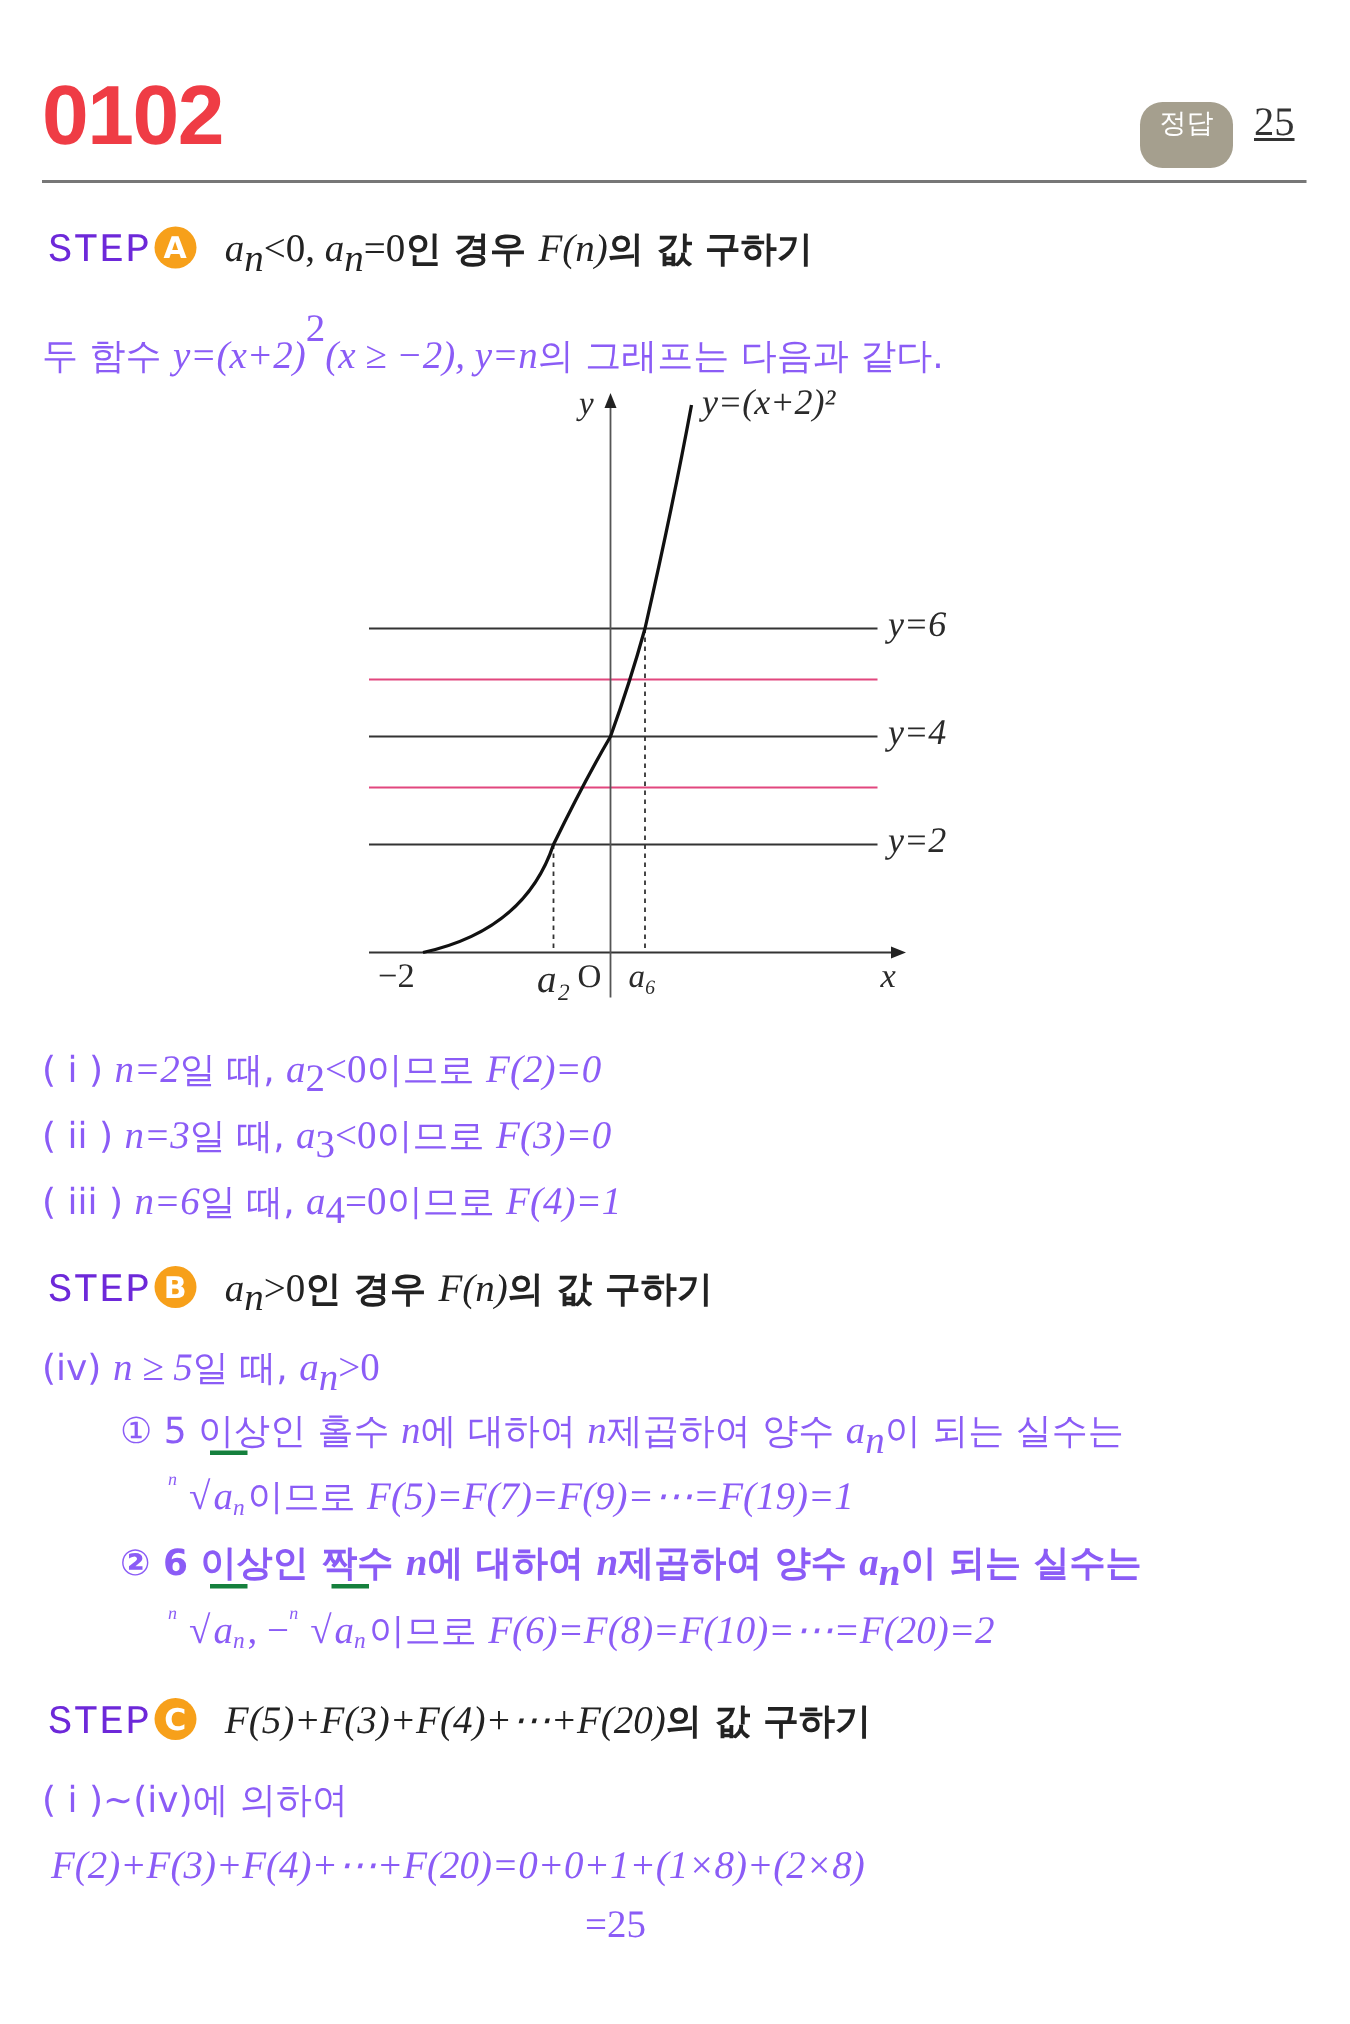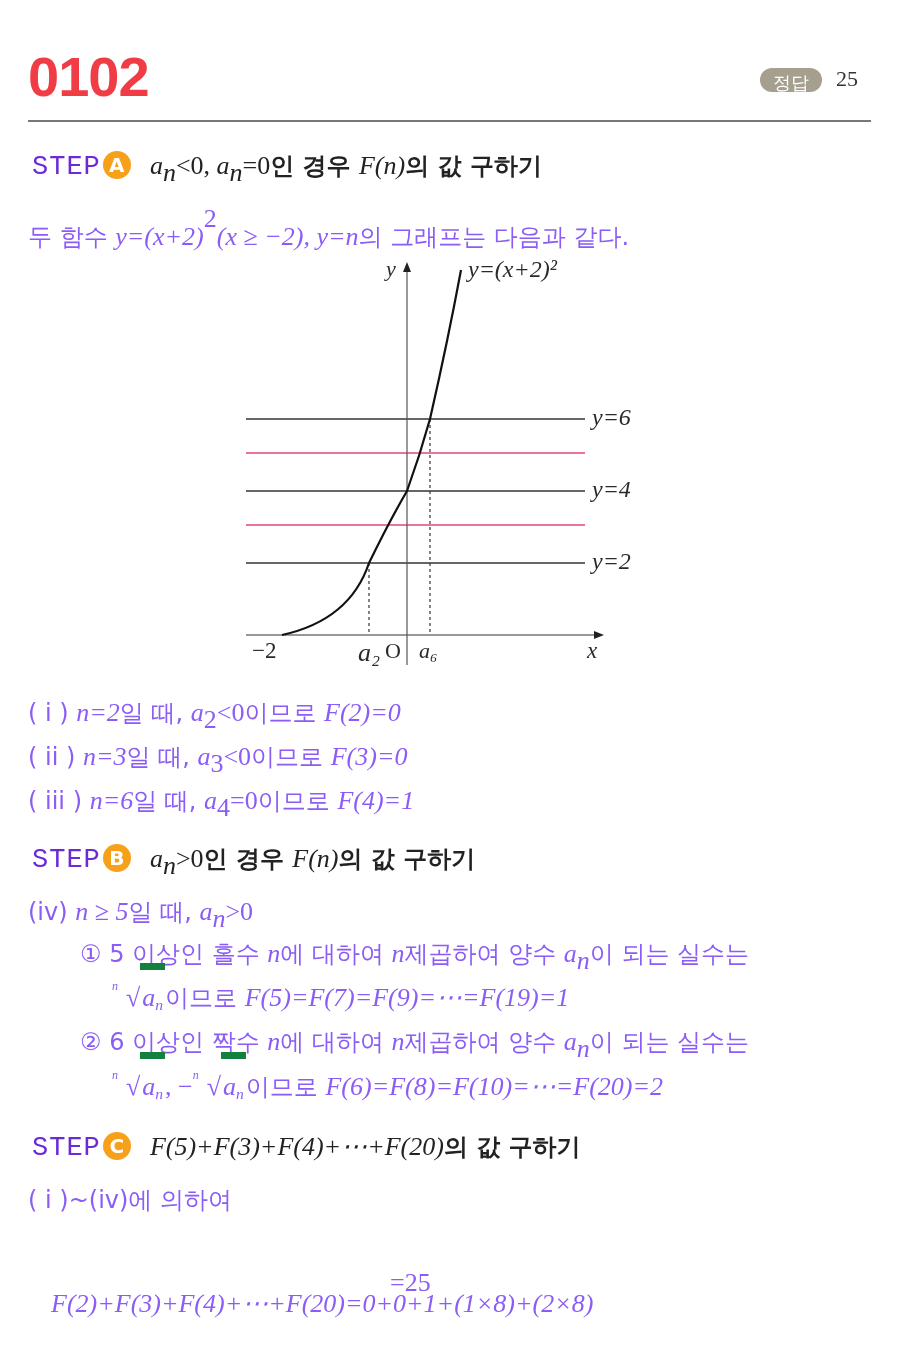--- a/index.html
+++ b/index.html
@@ -5,35 +5,35 @@
   html, body { margin:0; padding:0; background:#fff; }
   body { width:900px; height:1349px; position:relative; overflow:hidden;
          font-family:"DejaVu Sans", sans-serif; color:#2a2a2a; }
   .abs { position:absolute; white-space:nowrap; }
   .math { font-family:"Liberation Serif", "DejaVu Serif", serif; }
   .it { font-style:italic; }
   .sub { font-size:0.6em; vertical-align:-0.25em; }
   .sup { font-size:0.6em; vertical-align:0.7em; }
   .problem-no { left:28px; top:44px; font-family:"Liberation Sans", sans-serif; font-weight:bold;
                 font-size:56px; color:#ef3c45; letter-spacing:-1px; }
-  .answer-badge { left:760px; top:68px; width:62px; height:24px; border-radius:15px; background:#a59f8e;
+  .answer-badge { left:760px; top:68px; width:62px; height:44px; border-radius:15px; background:#a59f8e;
                   color:#fff; font-size:18px; line-height:30px; text-align:center; }
-  .answer-val { left:836px; top:66px; font-size:22px; font-family:"Liberation Serif", serif; color:#333; }
+  .answer-val { left:836px; top:66px; font-size:27px; font-family:"Liberation Serif", serif; color:#333;text-decoration:underline; }
   .rule { left:28px; top:120px; width:843px; height:2px; background:#777; }
   .step { font-family:Liberation Mono, monospace; color:#6d28d9; font-size:27px; letter-spacing:1px; }
   .step-circle { display:inline-block; width:28px; height:28px; border-radius:50%; background:#f7a01a;
                  color:#fff; font-weight:bold; font-size:20px; text-align:center; line-height:28px;
                  vertical-align:2px; margin-left:2px; }
   .step-title { font-size:24px; font-weight:bold; color:#222; }
   .step-title .math { font-weight:normal; font-size:26px; }
   .line { font-size:24px; color:#8b5cf6; }
   .line .math { font-size:26px; }
   .radical { display:inline-block; position:relative; padding-left:14px; }
   .radical .idx { position:absolute; left:0; top:-4px; font-size:12px; font-style:italic; }
-  .radical .bar { border-top:7px solid #15803d; padding:13px 2px; }
+  .radical .bar { border-top:3px solid #15803d; padding:13px 2px; }
 </style>
 </head>
 <body>
 
 <div class="abs problem-no">0102</div>
 <div class="abs answer-badge">정답</div>
 <div class="abs answer-val math">25</div>
 <div class="abs rule"></div>
 
 <div class="abs" style="left:32px; top:150px;">
@@ -99,29 +99,29 @@
   <span>(iv)</span> <span class="math it">n ≥ 5</span><span>일 때, </span><span class="math it">a</span><span class="math it sub">n</span><span class="math">&gt;0</span>
 </div>
 
 <div class="abs line" style="left:80px; top:938px;">
   <span>① 5 이상인 홀수 </span><span class="math it">n</span><span>에 대하여 </span><span class="math it">n</span><span>제곱하여 양수 </span><span class="math it">a</span><span class="math it sub">n</span><span>이 되는 실수는</span>
 </div>
 <div class="abs line" style="left:112px; top:982px;">
   <span class="radical math"><span class="idx">n</span>√<span class="bar it"><span>a</span><span class="sub">n</span></span></span><span>이므로 </span><span class="math it">F(5)=F(7)=F(9)=⋯=F(19)=1</span>
 </div>
 
-<div class="abs line" style="left:80px; top:1026px;">
+<div class="abs line" style="left:80px; top:1026px;font-weight:bold;">
   <span>② 6 이상인 짝수 </span><span class="math it">n</span><span>에 대하여 </span><span class="math it">n</span><span>제곱하여 양수 </span><span class="math it">a</span><span class="math it sub">n</span><span>이 되는 실수는</span>
 </div>
 <div class="abs line" style="left:112px; top:1071px;">
   <span class="radical math"><span class="idx">n</span>√<span class="bar it"><span>a</span><span class="sub">n</span></span></span><span class="math">, −</span><span class="radical math"><span class="idx">n</span>√<span class="bar it"><span>a</span><span class="sub">n</span></span></span><span>이므로 </span><span class="math it">F(6)=F(8)=F(10)=⋯=F(20)=2</span>
 </div>
 
 <div class="abs" style="left:32px; top:1131px;">
   <span class="step">STEP</span><span class="step-circle">C</span>
   <span class="step-title" style="margin-left:14px;">
     <span class="math it">F(5)+F(3)+F(4)+⋯+F(20)</span><span>의 값 구하기</span>
   </span>
 </div>
 
 <div class="abs line" style="left:28px; top:1184px;">( i )~(iv)에 의하여</div>
-<div class="abs line math it" style="left:34px; top:1288px; font-size:26px;margin-left:17px;">F(2)+F(3)+F(4)+⋯+F(20)=0+0+1+(1×8)+(2×8)</div>
+<div class="abs line math it" style="left:34px; top:1228px; font-size:26px;">F(2)+F(3)+F(4)+⋯+F(20)=0+0+1+(1×8)+(2×8)</div>
 <div class="abs line math" style="left:390px; top:1268px; font-size:26px;">=25</div>
 
 </body></html>

